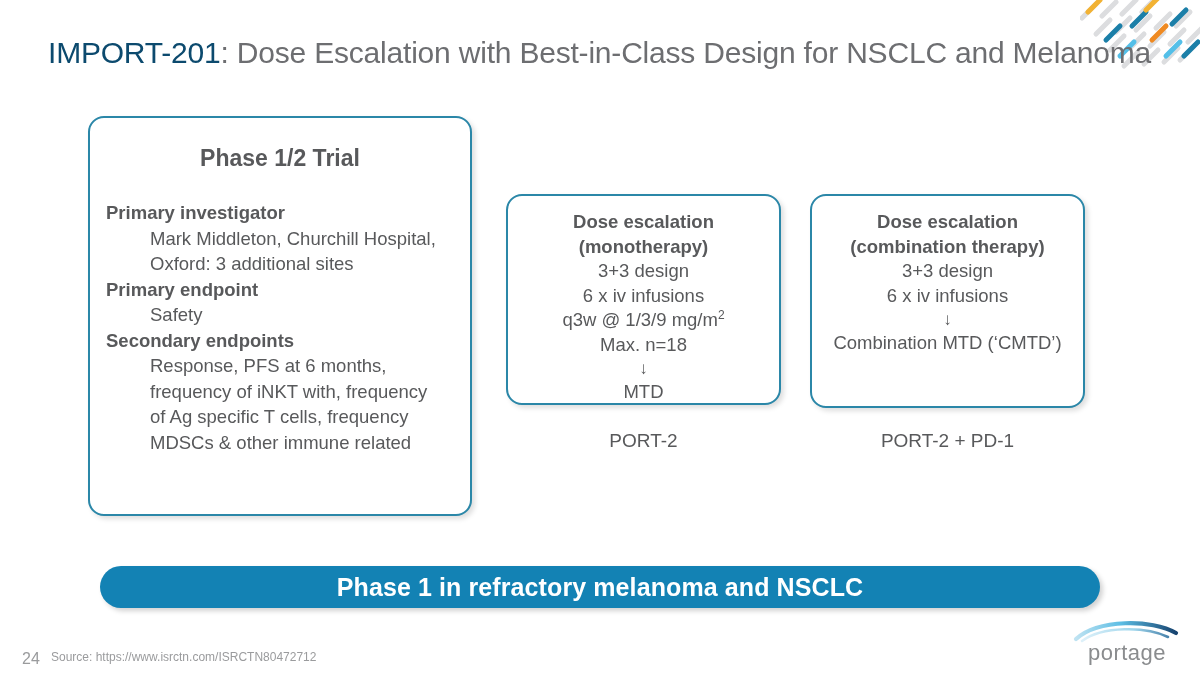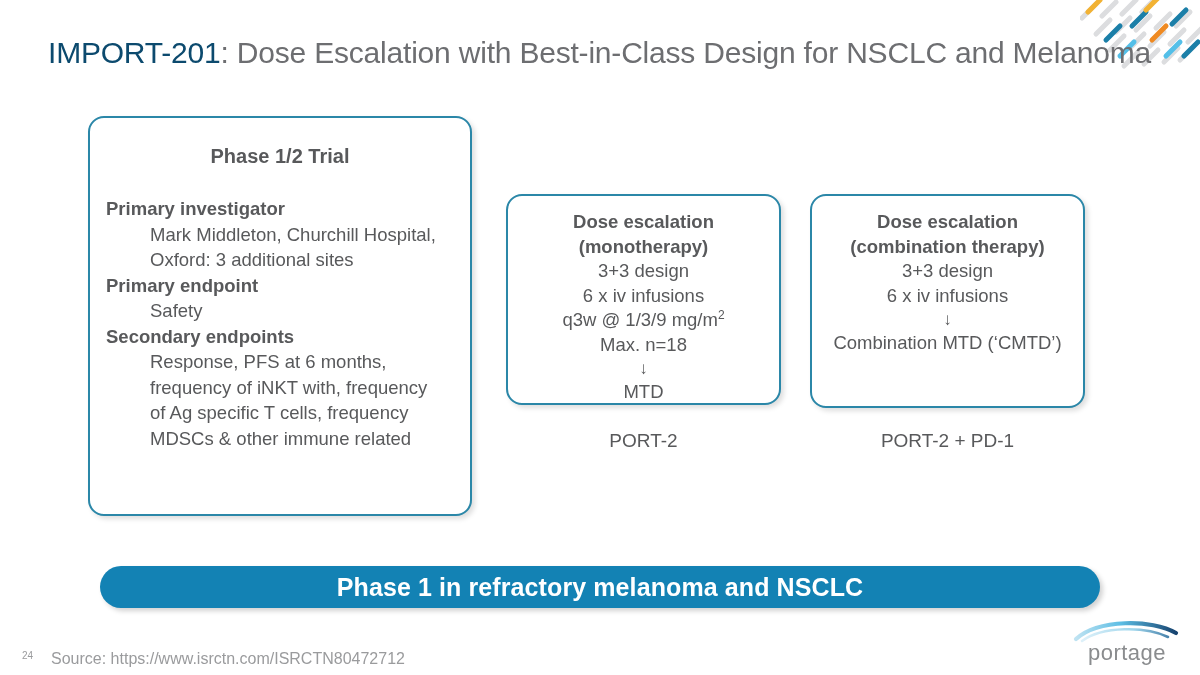--- a/index.html
+++ b/index.html
@@ -69,21 +69,21 @@
     left: 810px;
     top: 194px;
     width: 275px;
     height: 214px;
   }
 
   
   .trial-heading {
     text-align: center;
     font-weight: bold;
-    font-size: 20px;
+    font-size: 23px;
     color: #58595b;
     margin-top: 27px;
   }
   .trial-body {
     margin: 28px 0 0 16px;
     font-size: 18.5px;
     line-height: 25.5px;
     color: #58595b;
   }
   .trial-body .lbl {
@@ -142,28 +142,28 @@
     align-items: center;
     justify-content: center;
     letter-spacing: 0.1px;
   }
 
   
   .footer-page {
     position: absolute;
     left: 22px;
     top: 650px;
-    font-size: 10px;
+    font-size: 16px;
     color: #9a9b9d;
   }
   .footer-source {
     position: absolute;
     left: 51px;
     top: 650px;
-    font-size: 16px;
+    font-size: 12px;
     color: #9a9b9d;
     white-space: nowrap;
   }
 
   
   .logo {
     position: absolute;
     right: 18px;
     bottom: 10px;
     width: 110px;

